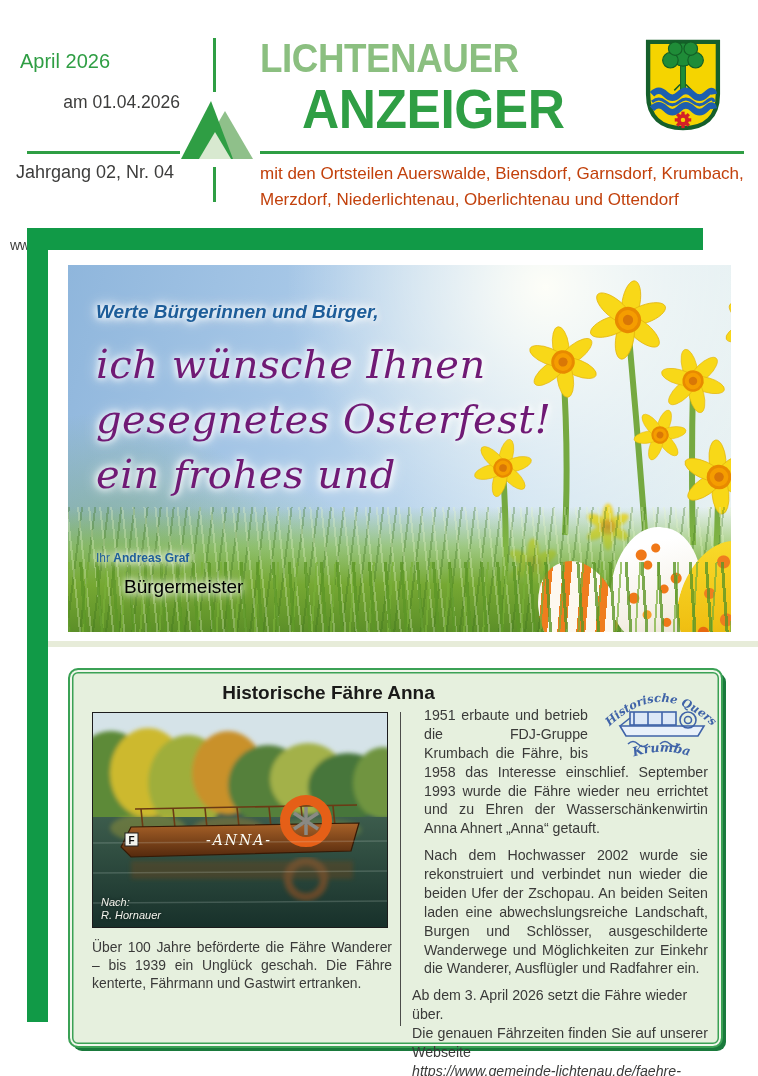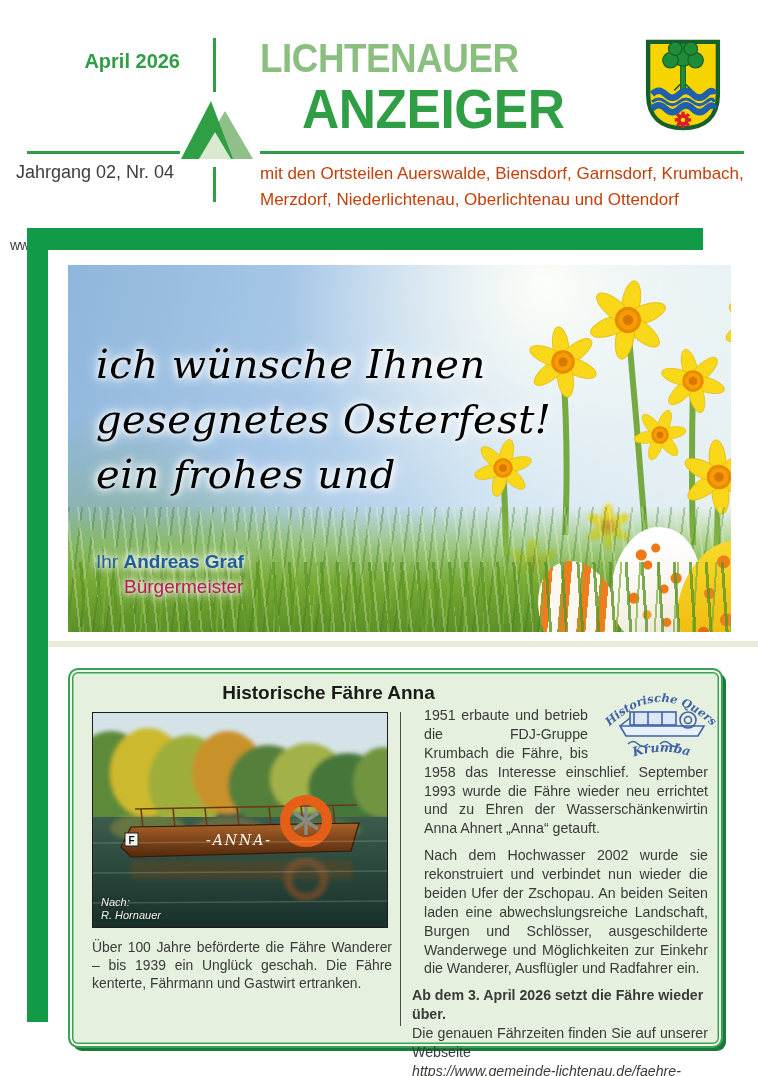--- a/index.html
+++ b/index.html
@@ -1,22 +1,22 @@
 <!DOCTYPE html>
 <html><head>
 <meta charset="utf-8">
 <style>
   html,body{margin:0;padding:0;}
   body{width:758px;height:1076px;position:relative;background:#fff;
        font-family:"Liberation Sans",sans-serif;overflow:hidden;}
   .abs{position:absolute;}
 
   
-  .issue-month{left:20px;top:50px;width:160px;text-align:right;
-    color:#2f9e44;font-weight:700;font-size:20px;}
+  .issue-month{left:20px;top:50px;width:160px;text-align:left;
+    color:#2f9e44;font-weight:400;font-size:20px;}
   .erscheint{left:20px;top:92px;width:160px;text-align:right;
     color:#3d3d3c;font-size:17.5px;line-height:1.25;}
   .rule-left{left:27px;top:151px;width:153px;height:2.5px;background:#2f9e44;}
   .jahrgang{left:10px;top:162px;width:170px;text-align:center;
     color:#3d3d3c;font-size:18px;}
   .website{left:0;top:189px;width:180px;text-align:right;
     color:#3d3d3c;font-size:14px;letter-spacing:-0.2px;cursor:pointer;margin-top:48px;}
   .vline-top{left:213px;top:38px;width:2.5px;height:54px;background:#2f9e44;}
   .vline-bottom{left:213px;top:167px;width:2.5px;height:35px;background:#2f9e44;}
   .mountain{left:181px;top:99px;width:72px;height:60px;}
@@ -72,52 +72,53 @@
       radial-gradient(circle at 35% 20%,#ef7d1e 6px,rgba(0,0,0,0) 7px),
       radial-gradient(circle at 62% 35%,#ef7d1e 5px,rgba(0,0,0,0) 6px),
       radial-gradient(circle at 30% 48%,#ef7d1e 5px,rgba(0,0,0,0) 6px),
       radial-gradient(circle at 55% 65%,#ef7d1e 6px,rgba(0,0,0,0) 7px),
       radial-gradient(circle at 35% 80%,#e8690f 5px,rgba(0,0,0,0) 6px),
       linear-gradient(160deg,#f8d929 10%,#f0c013 65%,#d9a70c 100%);}
   .hero-text{z-index:7;color:#1d5d99;
     text-shadow:0 0 6px #fff,0 0 10px #fff,0 0 16px rgba(255,255,255,.95);}
   .salutation{left:28px;top:36px;font-size:19px;font-weight:700;font-style:italic;}
   .wish{left:28px;top:72px;font-family:"DejaVu Serif",serif;font-style:italic;
-    font-size:40px;line-height:1.37;color:#000000;letter-spacing:.5px;}
-  .signature{left:28px;top:286px;font-size:19px;}
+    font-size:40px;line-height:1.37;color:#701a75;letter-spacing:.5px;}
+  .signature{left:28px;top:286px;font-size:12px;}
   .signature .bold{font-weight:700;}
-  .role{left:28px;top:311px;font-size:19px;color:#be185d;padding-left:28px;}
+  .role{left:28px;top:311px;font-size:19px;color:#000000;padding-left:28px;}
 
   
   .article{left:68px;top:668px;width:655px;height:380px;background:#e6f0de;
     border:2.5px solid #3ba155;border-radius:10px;box-sizing:border-box;
     box-shadow:inset 0 0 0 2px #f0f6eb, inset 0 0 0 3.5px #3ba155, 4px 4px 0 -1px #1a7a3c;}
   .article-title{left:68px;top:682px;width:521px;text-align:center;
     font-size:19px;font-weight:700;color:#1a1a19;}
   .stamp{left:598px;top:676px;width:126px;height:88px;}
   .ferry-photo{left:92px;top:712px;width:296px;height:216px;border:1.5px solid #1c1c1c;
     box-sizing:border-box;overflow:hidden;background:#355;}
   .photo-credit{position:absolute;left:8px;bottom:5px;z-index:3;color:#f3f3ec;
     font-size:11px;font-style:italic;line-height:1.2;text-shadow:0 0 3px rgba(0,0,0,.55);}
   .col-divider{left:400px;top:712px;width:1.3px;height:314px;background:#4c4c4a;}
   .left-col{left:92px;top:938px;width:300px;color:#3a3a39;
     font-size:13.9px;line-height:1.3;text-align:justify;}
   .left-col p{margin:0 0 7px 0;}
   .right-col{left:412px;top:706px;width:296px;color:#3a3a39;
     font-size:14.2px;line-height:1.33;text-align:justify;}
   .right-col p{margin:0 0 8px 12px;}
   .stamp-spacer{float:right;width:112px;height:52px;margin:0 0 4px 8px;}
-  .hl-bold{font-weight:700;text-align:left;}
+  .hl-bold{font-weight:400;text-align:left;}
   .hl-url{font-style:italic;text-align:left;cursor:pointer;}
 </style>
 </head>
 <body>
 
 <div class="abs issue-month">April 2026</div>
 <div class="abs erscheint">
+  <div>am 01.04.2026</div>
 </div>
 <div class="abs rule-left"></div>
 <div class="abs jahrgang">Jahrgang 02, Nr. 04</div>
 <div class="abs website">www.gemeinde-lichtenau.de</div>
 
 <div class="abs vline-top"></div>
 <svg class="abs mountain" viewBox="0 0 72 60">
   <polygon points="16,60 44,12 72,60" fill="#8fc08a"></polygon>
   <polygon points="0,60 30,2 52,60" fill="#2f9e44"></polygon>
   <polygon points="18,60 34,33 50,60" fill="#d8e9d0"></polygon>
@@ -202,20 +203,21 @@
     <use href="#daff" transform="translate(651,212) scale(1.2) rotate(-5)"></use>
     <use href="#daff" transform="translate(712,160) scale(1.0) rotate(12)"></use>
   </svg>
 
   <div class="grass"></div>
   <div class="egg egg-striped"></div>
   <div class="egg egg-white"></div>
   <div class="egg egg-yellow"></div>
   <div class="grass-front"></div>
 
+  <div class="abs hero-text salutation">Werte Bürgerinnen und Bürger,</div>
   <div class="abs hero-text wish">
     <div>ich wünsche Ihnen</div>
     <div>gesegnetes Osterfest!</div>
     <div>ein frohes und</div>
   </div>
   <div class="abs hero-text signature">
     <span>Ihr </span><span class="bold">Andreas Graf</span>
   </div>
   <div class="abs hero-text role">Bürgermeister</div>
 </div>

